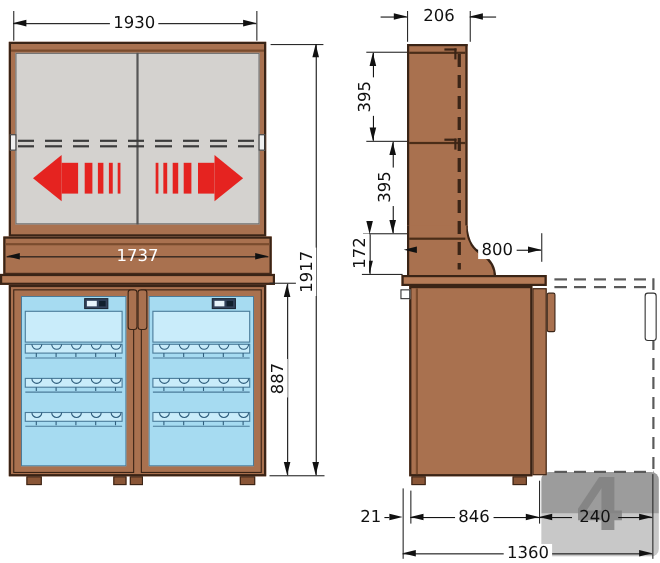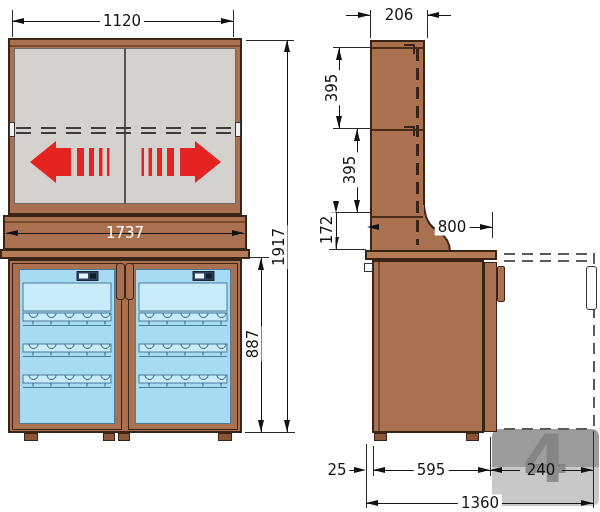--- a/index.html
+++ b/index.html
@@ -52,21 +52,21 @@
 
 <div class="stage">
 
   <div class="abs" style="left:0;top:0;width:300px;height:512px;">
 
     <div class="ext" style="left:12px;top:10px;width:1px;height:27px;"></div>
     <div class="ext" style="left:233px;top:10px;width:1px;height:27px;"></div>
     <div class="dline" style="left:12px;top:21px;width:221px;height:1px;"></div>
     <div class="ah ah-l" style="left:12px;top:17.5px;"></div>
     <div class="ah ah-r" style="left:221px;top:17.5px;"></div>
-    <div class="dimtext" style="left:122px;top:21px;">1120</div>
+    <div class="dimtext" style="left:122px;top:21px;">1930</div>
 
     <div class="abs wood o2" style="left:8px;top:38px;width:234px;height:177px;z-index:2;"></div>
     <div class="abs" style="left:10px;top:45px;width:230px;height:2px;background:#7a4c2e;z-index:3;"></div>
     <div class="abs" style="left:14px;top:48px;width:222px;height:156px;background:#d4d2cf;border:1px solid #6b6b6b;z-index:3;"></div>
     <div class="abs" style="left:124px;top:48px;width:2px;height:156px;background:#565656;z-index:3;"></div>
 
     <div class="track" style="left:16px;top:127px;width:218px;"></div>
     <div class="track" style="left:16px;top:132px;width:218px;"></div>
     <div class="abs" style="left:9px;top:122px;width:6px;height:15px;background:#efefef;border:1.5px solid #333;z-index:4;"></div>
     <div class="abs" style="left:235px;top:122px;width:6px;height:15px;background:#efefef;border:1.5px solid #333;z-index:4;"></div>
@@ -228,28 +228,28 @@
     <div class="dash-h" style="left:204px;top:260px;width:90px;"></div>
     <div class="dash-v" style="left:292.5px;top:253px;height:177px;"></div>
     <div class="dash-h" style="left:204px;top:428px;width:90px;"></div>
     <div class="abs" style="left:286px;top:266px;width:11px;height:44px;background:#fff;border:1.5px solid #333;border-radius:3px;z-index:4;"></div>
 
     <div class="ext" style="left:66px;top:444px;width:1px;height:64px;"></div>
     <div class="ext" style="left:73px;top:446px;width:1px;height:30px;"></div>
     <div class="ext" style="left:190px;top:437px;width:1px;height:39px;"></div>
     <div class="ext" style="left:293px;top:431px;width:1px;height:77px;"></div>
 
-    <div class="dimtext" style="left:37px;top:470px;">25</div>
+    <div class="dimtext" style="left:37px;top:470px;">21</div>
     <div class="dline" style="left:48px;top:470px;width:6px;height:1px;"></div>
     <div class="ah ah-r" style="left:54px;top:466.5px;"></div>
 
     <div class="dline" style="left:73px;top:470px;width:117px;height:1px;"></div>
     <div class="ah ah-l" style="left:73px;top:466.5px;"></div>
     <div class="ah ah-r" style="left:178px;top:466.5px;"></div>
-    <div class="dimtext" style="left:131px;top:470px;">595</div>
+    <div class="dimtext" style="left:131px;top:470px;">846</div>
 
     <div class="dline" style="left:190px;top:470px;width:30px;height:1px;"></div>
     <div class="dline" style="left:262px;top:470px;width:31px;height:1px;"></div>
     <div class="ah ah-l" style="left:190px;top:466.5px;"></div>
     <div class="ah ah-r" style="left:281px;top:466.5px;"></div>
     <div class="dimtext nobg" style="left:241px;top:470px;">240</div>
 
     <div class="dline" style="left:66px;top:503px;width:227px;height:1px;"></div>
     <div class="ah ah-l" style="left:66px;top:499.5px;"></div>
     <div class="ah ah-r" style="left:281px;top:499.5px;"></div>

